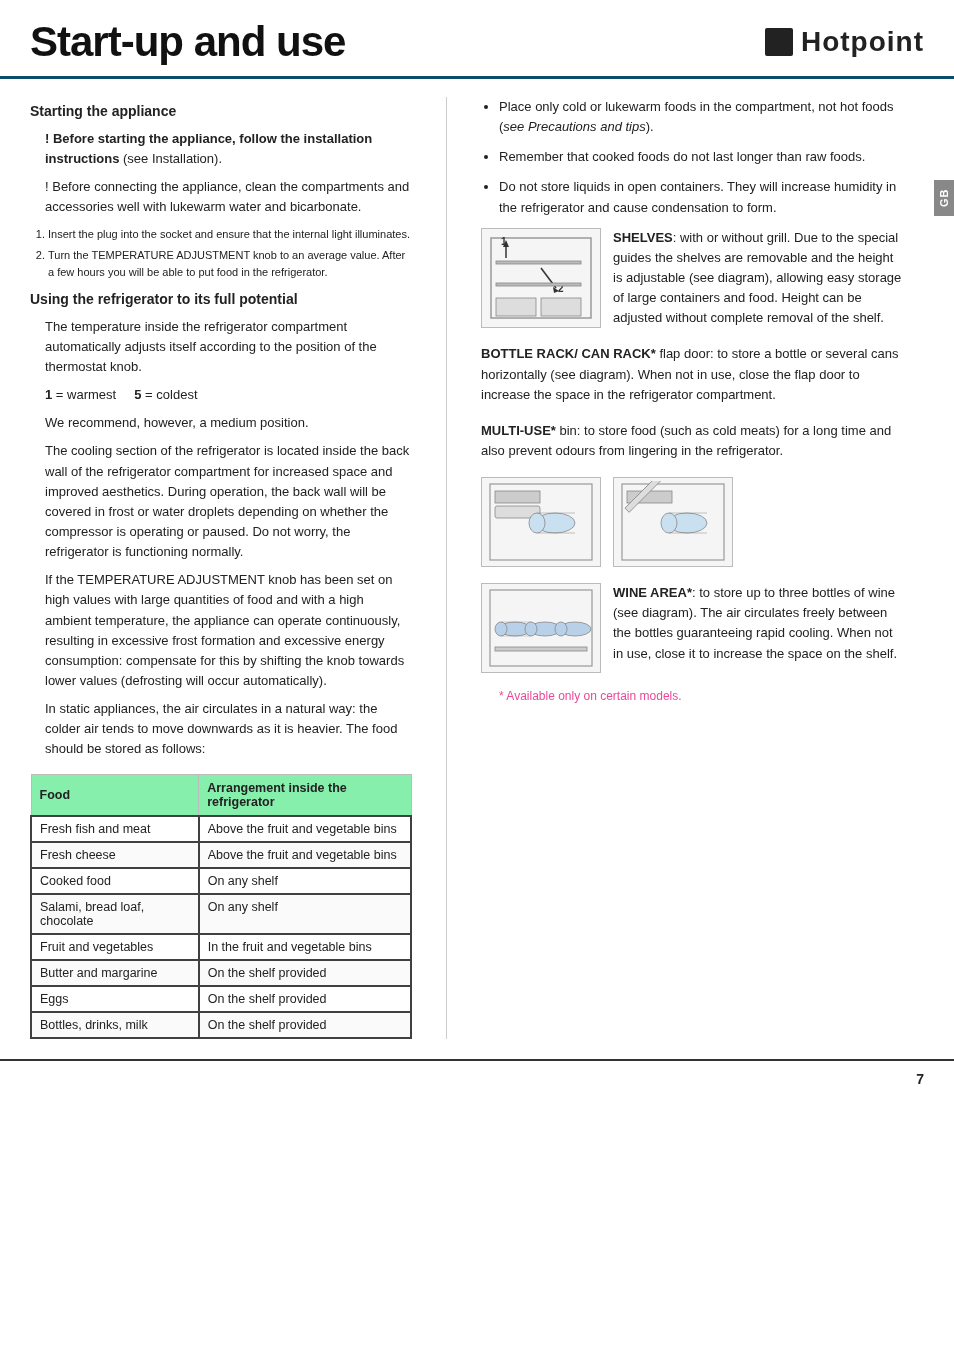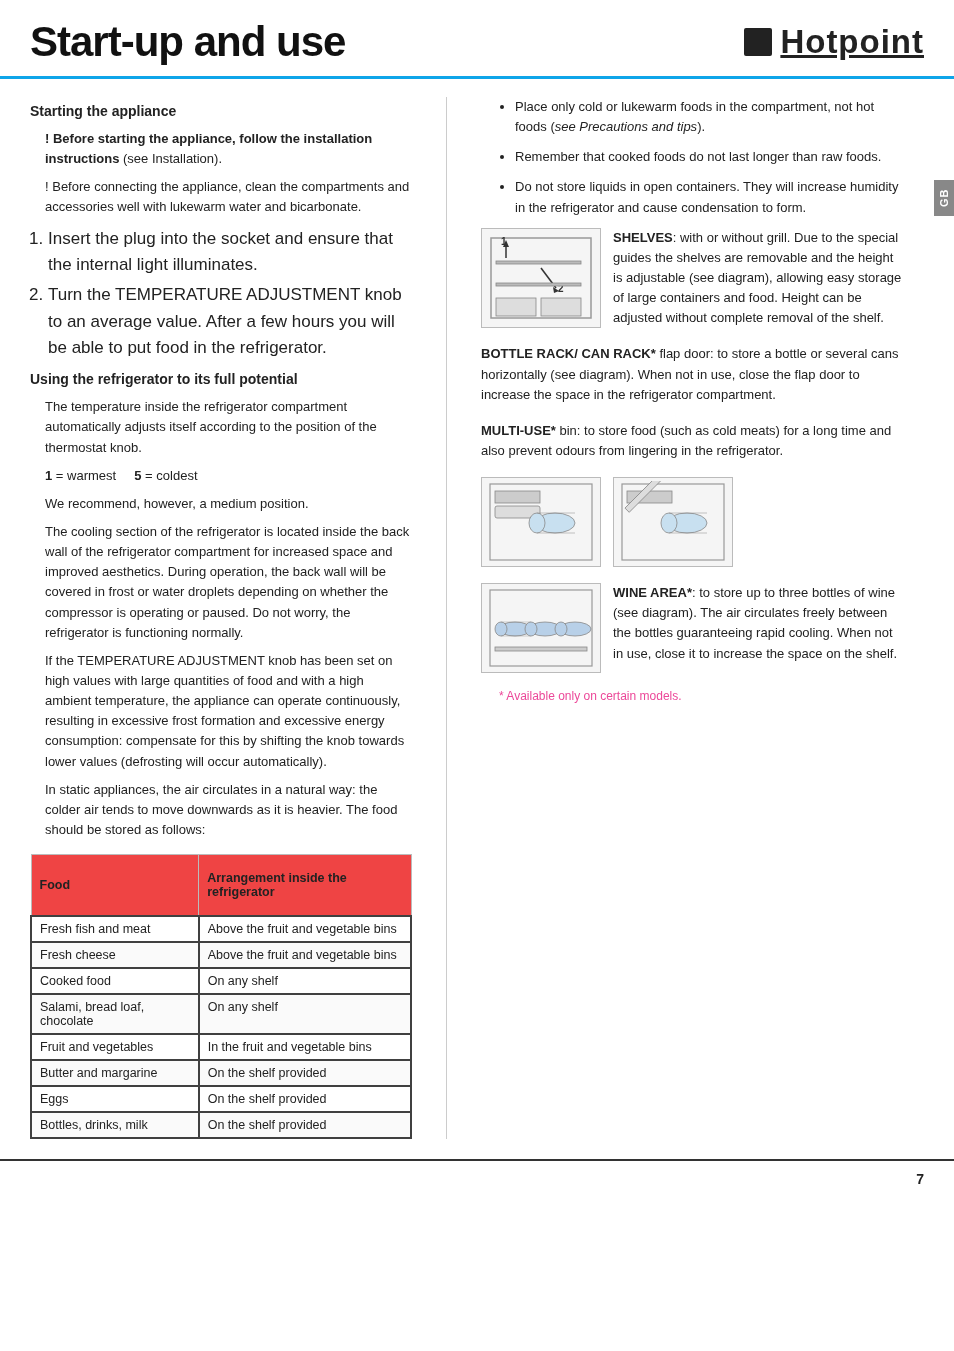--- a/index.html
+++ b/index.html
@@ -16,21 +16,21 @@
       min-height: 1351px;
       padding: 0;
       position: relative;
     }
     
     .header {
       display: flex;
       align-items: center;
       justify-content: space-between;
       padding: 18px 30px 10px 30px;
-      border-bottom: 3px solid #0ea5e9;
+      border-bottom: 3px solid #0c4a6e;
       margin-bottom: 0;
       gap: 16px;
     }
     .header-title {
       font-size: 42px;
       font-weight: bold;
       color: #111;
       letter-spacing: -1px;
     }
     .logo-area {
@@ -39,25 +39,24 @@
       gap: 8px;
     }
     .logo-square {
       width: 28px;
       height: 28px;
       background: #222;
       border-radius: 2px;
       display: inline-block;
     }
     .logo-text {
-      font-size: 33px;
+      font-size: 28px;
       font-weight: bold;
       color: #222;
       letter-spacing: 1px;
-      text-decoration: underline;
     }
     
     .side-tab {
       position: absolute;
       right: 0;
       top: 180px;
       background: #888;
       color: #fff;
       font-size: 11px;
       font-weight: bold;
@@ -107,50 +106,50 @@
       margin-left: 15px;
     }
     .body-text b {
       font-weight: bold;
     }
     .numbered-list {
       margin-left: 18px;
       margin-bottom: 10px;
     }
     .numbered-list li {
-      font-size: 17px;
+      font-size: 11px;
       line-height: 1.55;
       margin-bottom: 4px;
     }
     
     .food-table {
       width: 100%;
       border-collapse: collapse;
       margin-top: 14px;
       font-size: 12.5px;
     }
     .food-table th {
-      background: #ef4444;
+      background: #86efac;
       border: 1px solid #bbb;
-      padding: 16px 8px;
+      padding: 6px 8px;
       text-align: left;
       font-weight: bold;
     }
     .food-table td {
       border: 2px solid #404040;
       padding: 5px 8px;
       vertical-align: top;
     }
     .food-table tr:nth-child(even) td {
       background: #fafafa;
     }
     
     .bullet-list {
       list-style: disc;
-      margin-left: 34px;
+      margin-left: 18px;
       margin-bottom: 10px;
     }
     .bullet-list li {
       font-size: 13px;
       line-height: 1.55;
       margin-bottom: 10px;
     }
     .feature-block {
       margin-bottom: 16px;
     }

